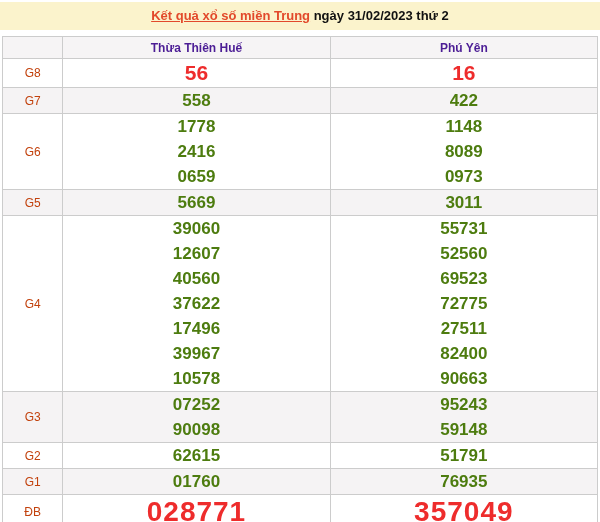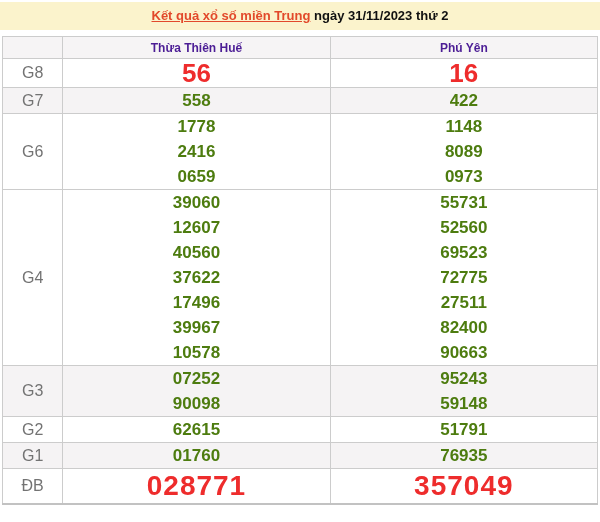--- a/index.html
+++ b/index.html
@@ -51,57 +51,57 @@
     background: #f6f4f5;
     text-align: center;
   }
   .label-col {
     width: 60px;
   }
   .num-col {
     width: 266px;
   }
   td.label-cell {
-    font-size: 16px;
-    color: #737373;
+    font-size: 12px;
+    color: #c2410c;
     text-align: center;
     font-weight: normal;
   }
   td.num-cell {
     text-align: center;
   }
   .num {
     font-size: 17px;
     font-weight: bold;
     color: #4d7c0f;
     line-height: 25px;
     text-align: center;
   }
   tr.striped td {
     background: #f5f3f4;
   }
   tr.red-medium .num {
     color: #ee2c2c;
-    font-size: 26px;
+    font-size: 21px;
     line-height: 28px;
   }
   tr.red-large .num {
     color: #ee2c2c;
     font-size: 28px;
     line-height: 34px;
     letter-spacing: 1px;
   }
 </style>
 </head>
 <body>
 
 <div class="page">
 
   <div class="banner">
-    <a class="banner-link">Kết quả xổ số miền Trung</a><span> ngày 31/11/2023 thứ 2</span>
+    <a class="banner-link">Kết quả xổ số miền Trung</a><span> ngày 31/02/2023 thứ 2</span>
   </div>
 
   <table class="results-table">
     <colgroup>
       <col class="label-col">
       <col class="num-col">
       <col class="num-col">
     </colgroup>
     <thead>
       <tr>
@@ -135,20 +135,29 @@
             <div class="num">1778</div>
             <div class="num">2416</div>
             <div class="num">0659</div>
           </td>
           <td class="num-cell">
             <div class="num">1148</div>
             <div class="num">8089</div>
             <div class="num">0973</div>
           </td>
         </tr>
+        <tr class="striped ">
+          <td class="label-cell">G5</td>
+          <td class="num-cell">
+            <div class="num">5669</div>
+          </td>
+          <td class="num-cell">
+            <div class="num">3011</div>
+          </td>
+        </tr>
         <tr class="">
           <td class="label-cell">G4</td>
           <td class="num-cell">
             <div class="num">39060</div>
             <div class="num">12607</div>
             <div class="num">40560</div>
             <div class="num">37622</div>
             <div class="num">17496</div>
             <div class="num">39967</div>
             <div class="num">10578</div>

